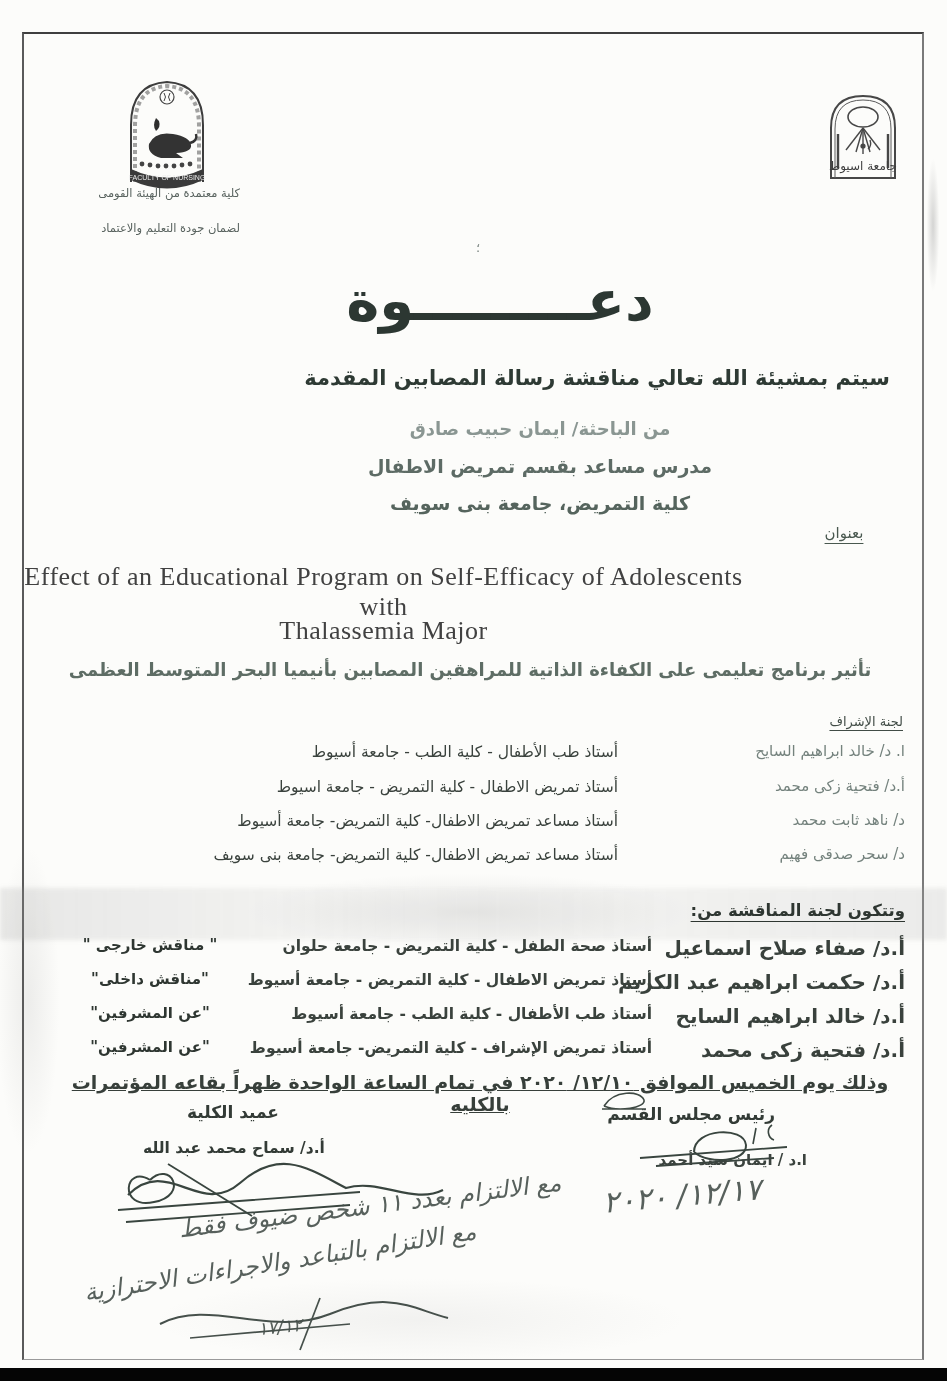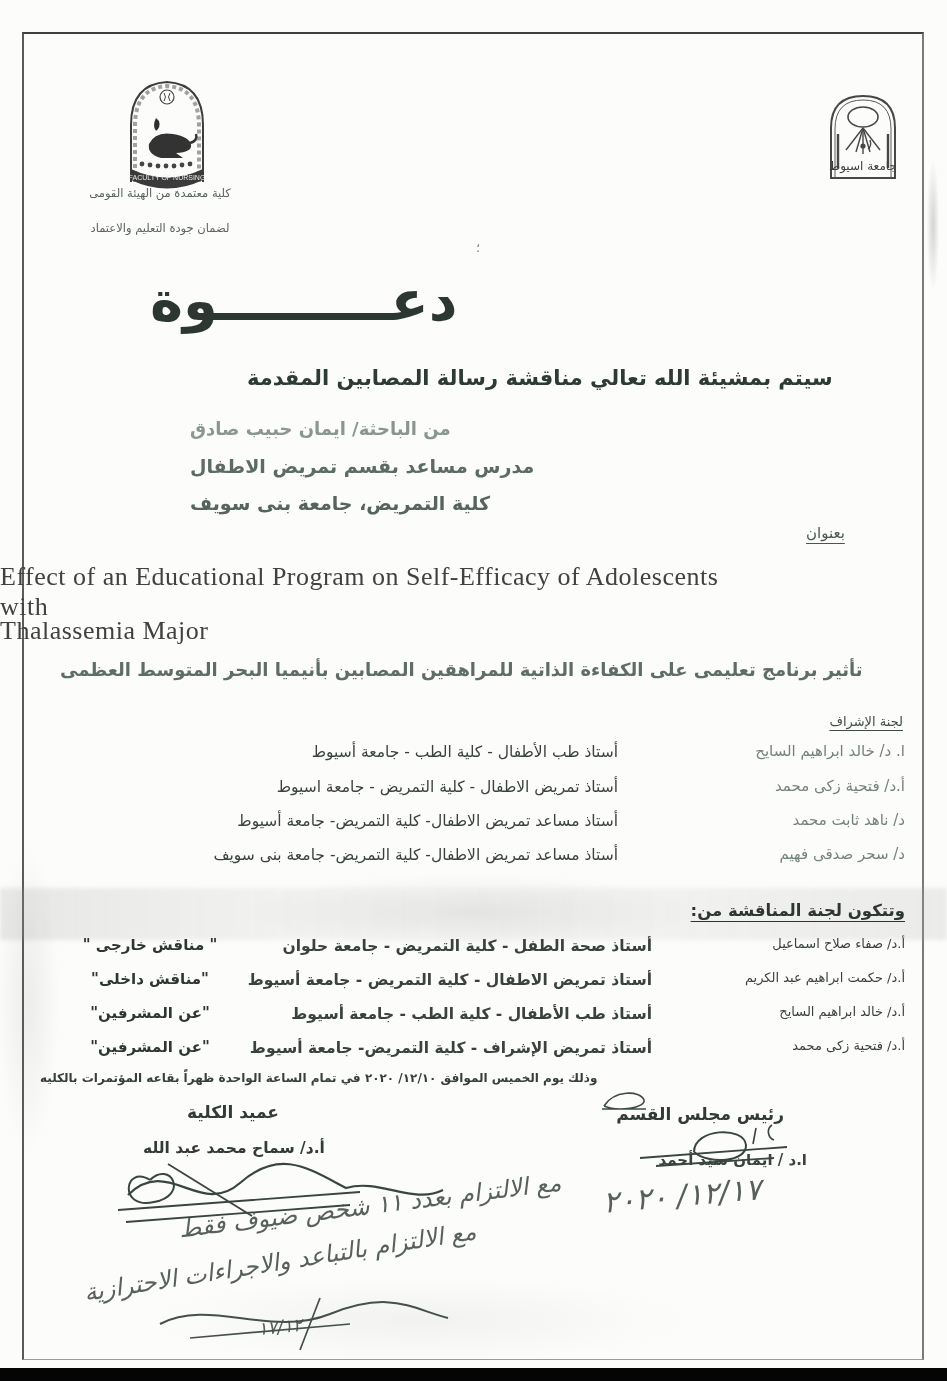--- a/index.html
+++ b/index.html
@@ -10,50 +10,50 @@
       radial-gradient(ellipse 45px 220px at 28px 1000px, rgba(140,140,140,.14), transparent 70%),
       radial-gradient(ellipse 9px 95px at 933px 225px, rgba(120,120,120,.30), transparent 70%),
       radial-gradient(ellipse 380px 60px at 420px 1320px, rgba(150,150,150,.10), transparent 70%),
       #fcfcfa;}
   .frame{position:absolute;left:22px;top:32px;width:898px;height:1325px;
     border-top:2px solid #3f3f3f;border-left:2px solid #5a5a5a;
     border-right:2px solid #7a7a7a;border-bottom:1px solid #9a9a9a;}
   .bottom-bar{position:absolute;left:0;top:1368px;width:947px;height:13px;background:#050505;}
   .ar{direction:rtl;unicode-bidi:plaintext;}
   .abs{position:absolute;}
-  .ctr{text-align:left;}
-  .accred{left:80px;width:160px;font-size:11.5px;color:#59635f;text-align:center;direction:rtl;}
+  .ctr{text-align:center;}
+  .accred{left:80px;width:160px;font-size:11.5px;color:#59635f;text-align:right;direction:rtl;}
   .stray{left:476px;top:240px;font-size:13px;color:#7d8783;}
   .invitation{left:150px;top:268px;width:700px;font-size:56px;font-weight:bold;
     color:#2c3732;letter-spacing:1px;}
   .intro1{left:247px;top:366px;width:700px;font-size:21px;font-weight:bold;color:#2e3a34;}
   .intro{left:190px;width:700px;font-weight:bold;}
   .intro2{top:418px;font-size:18px;color:#8a9692;}
   .intro3{top:455px;font-size:19px;color:#5d6b65;}
   .intro4{top:492px;font-size:19px;color:#55645d;}
   .titled{left:806px;top:524px;width:76px;font-size:15px;color:#49584f;
     text-decoration:underline;text-underline-offset:5px;}
   .etitle{left:0;width:767px;font-family:"Liberation Serif",serif;font-size:26px;
     color:#414141;letter-spacing:.5px;}
   .atitle{left:60px;top:659px;width:820px;font-size:18px;font-weight:bold;color:#5e6d65;}
   .sv-hd{right:44px;top:714px;font-size:13px;color:#414c46;
     text-decoration:underline;text-underline-offset:4px;}
   .sv-name{right:42px;font-size:15px;color:#74827d;text-align:center;}
   .sv-pos{right:329px;font-size:15.5px;color:#3a423d;text-align:right;}
   .ex-hd{right:42px;top:901px;font-size:16.5px;font-weight:bold;color:#2e3631;
     text-decoration:underline;text-underline-offset:5px;}
-  .ex-name{right:42px;font-size:13px;font-weight:400;color:#39413c;text-align:center;}
+  .ex-name{right:42px;font-size:20px;font-weight:700;color:#39413c;text-align:center;}
   .ex-pos{right:295px;font-size:15.5px;font-weight:600;color:#3a423d;text-align:right;}
   .ex-role{left:62px;width:176px;font-size:15px;font-weight:bold;color:#2e3631;text-align:center;}
   .smudge-band{left:0;top:888px;width:947px;height:52px;
     background:linear-gradient(90deg,rgba(160,160,160,.22),rgba(205,205,205,.10) 45%,rgba(170,170,170,.20));
     filter:blur(2px);}
-  .schedule{left:40px;top:1071px;width:880px;font-size:12px;font-weight:bold;color:#373f3a;}
+  .schedule{left:40px;top:1071px;width:880px;font-size:19px;font-weight:bold;color:#373f3a;text-decoration:underline;}
   .role-title{font-size:17px;font-weight:bold;color:#333b36;}
-  .dept-title{right:163px;top:1104px;margin-left:40px;}
+  .dept-title{right:172px;top:1104px;margin-left:40px;}
   .dean-title{left:187px;top:1102px;}
   .dean-name{left:143px;top:1139px;font-size:15.5px;font-weight:bold;color:#333b36;}
   .dept-name{right:140px;top:1151px;font-size:15px;font-weight:bold;color:#3b433e;}
   .handwriting{font-style:italic;color:#46504b;opacity:.9;}
   .hw-date{right:150px;top:1178px;width:230px;font-size:30px;transform:rotate(-5deg);text-align:center;}
   .note1{left:90px;top:1192px;width:560px;font-size:24px;transform:rotate(-7deg);text-align:center;}
   .note2{left:10px;top:1248px;width:540px;font-size:24px;transform:rotate(-9deg);text-align:center;}
   .small-date{left:220px;top:1316px;width:120px;font-size:18px;transform:rotate(-6deg);text-align:center;}
   svg{display:block;}
 </style>

